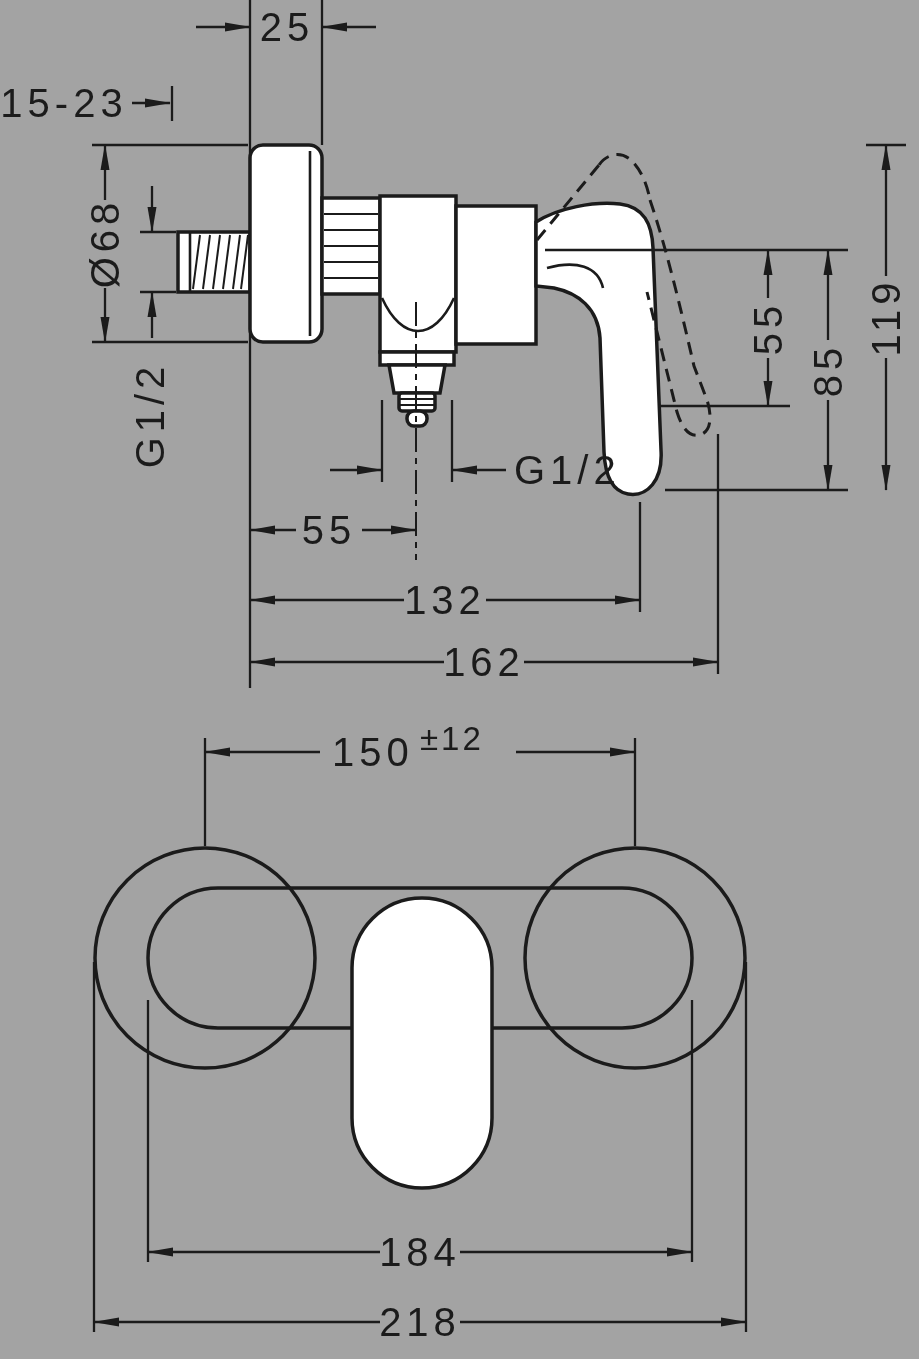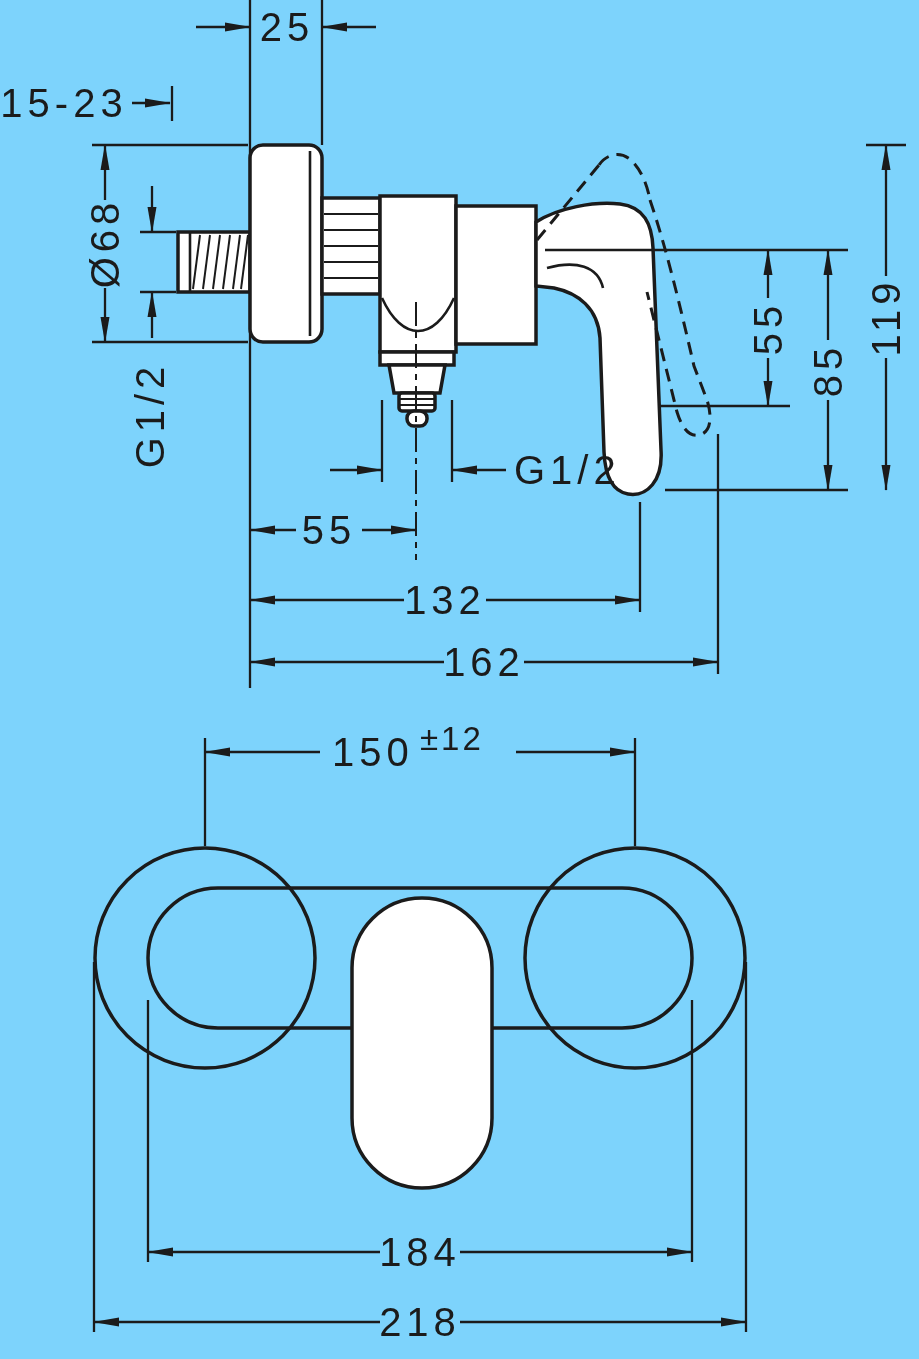--- a/index.html
+++ b/index.html
@@ -1,16 +1,16 @@
 <!DOCTYPE html>
 <html><head>
 <meta charset="utf-8">
 <style>
   html,body{margin:0;padding:0;background:#ffffff;}
-  .page{width:919px;height:1359px;background:#7dd3fc;position:relative;overflow:hidden;}
+  .page{width:919px;height:1359px;background:#a3a3a3;position:relative;overflow:hidden;}
   svg{display:block;}
   text{
     font-family:"Liberation Sans", sans-serif;
     font-size:40px;
     letter-spacing:5px;
     fill:#1b1b1b;
   }
   .tol{font-size:33px;letter-spacing:3px;}
   .ol{fill:#ffffff;stroke:#1b1b1b;stroke-width:3.5;}
   .oln{fill:none;stroke:#1b1b1b;stroke-width:3.5;}

